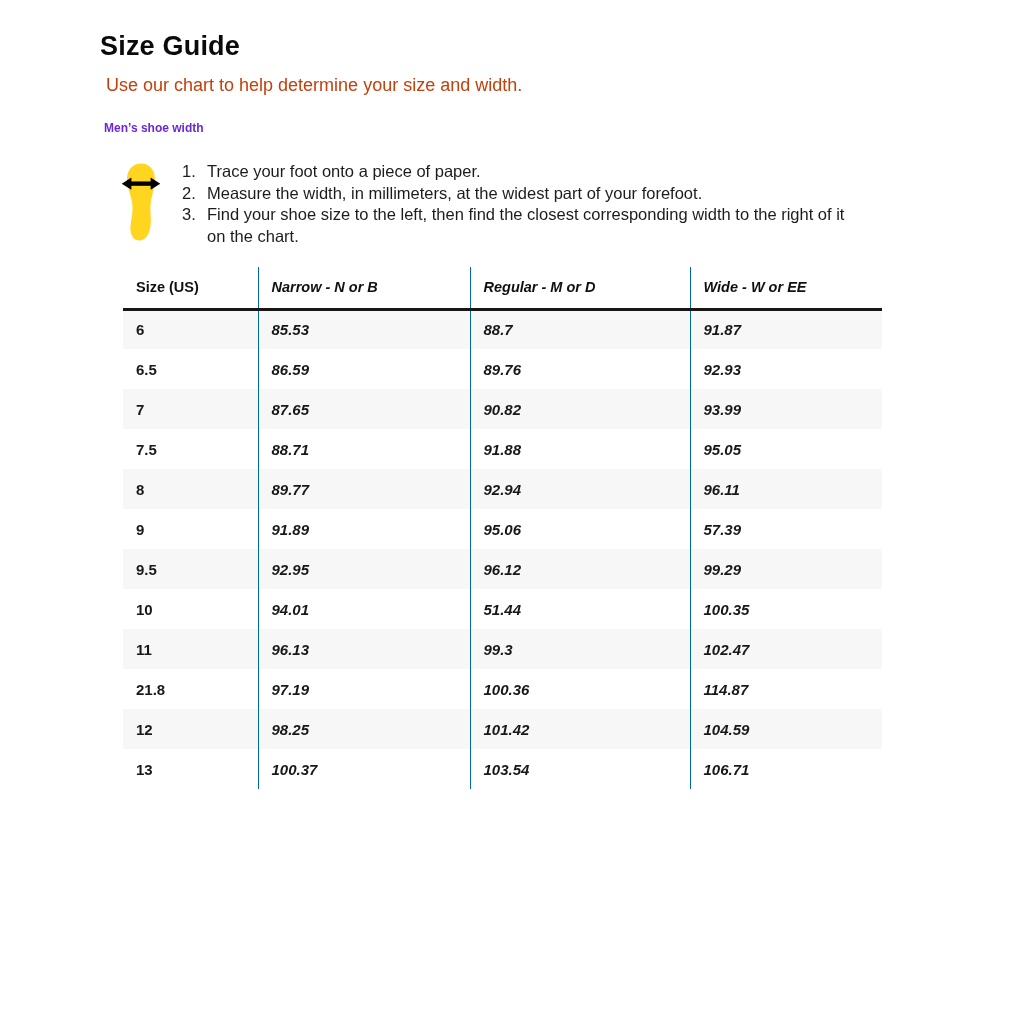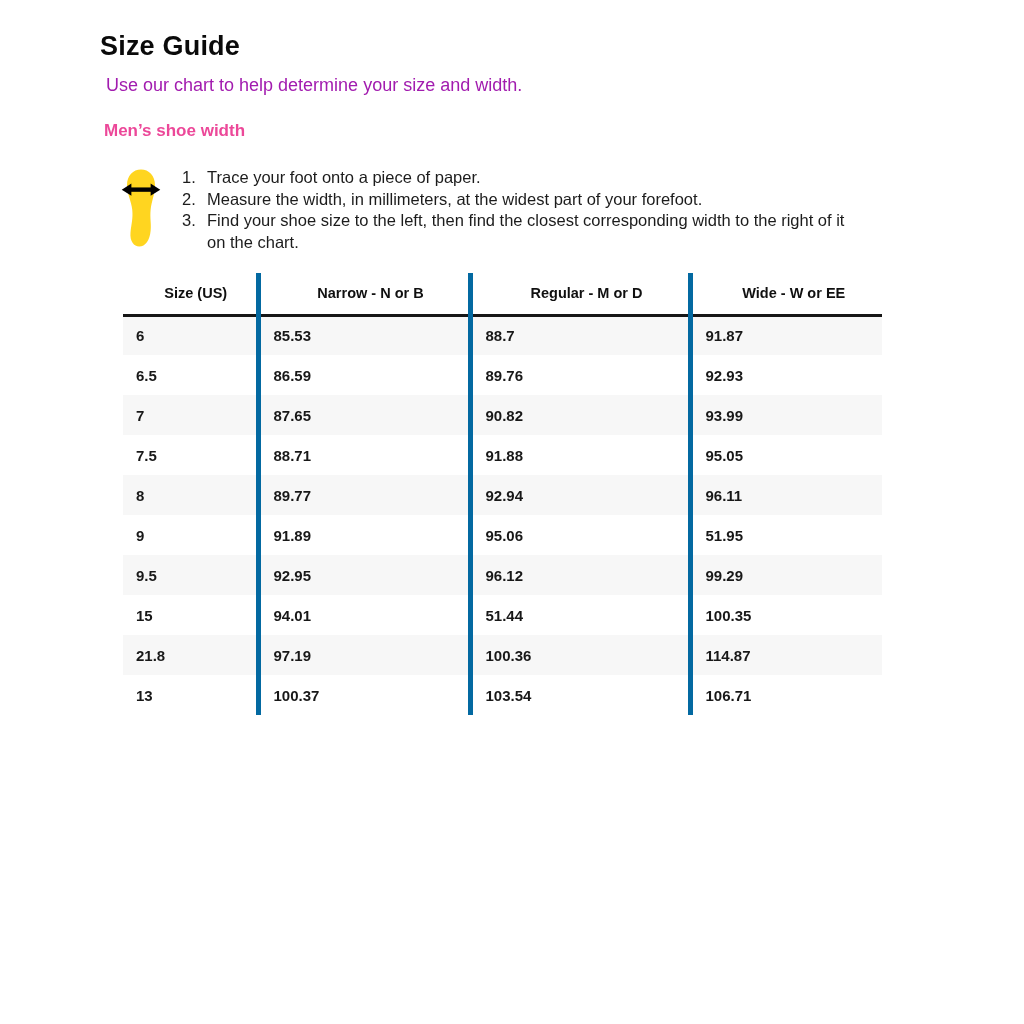--- a/index.html
+++ b/index.html
@@ -18,28 +18,28 @@
   h1.title {
     font-size: 27px;
     font-weight: 800;
     letter-spacing: 0.2px;
     color: #0a0a0a;
     margin: 0 0 13px 0;
   }
   p.subtitle {
     font-size: 18px;
     font-weight: 400;
-    color: #a21caf;
+    color: #c2410c;
     padding-left: 6px;
     margin: 0 0 25px 0;
   }
   h2.section-title {
-    font-size: 17px;
+    font-size: 12px;
     font-weight: 700;
-    color: #ec4899;
+    color: #6d28d9;
     padding-left: 4px;
     margin: 0 4px 23px 0;
   }
   .instructions {
     display: flex;
     align-items: flex-start;
     margin-left: 20px;
     margin-bottom: 19px;
   }
   .foot-icon-wrap {
@@ -68,38 +68,39 @@
     border-collapse: collapse;
     margin-left: 23px;
     width: 759px;
     table-layout: fixed;
   }
   table.size-chart th {
     height: 42px;
     font-size: 14.5px;
     font-weight: 700;
     color: #101010;
-    text-align: center;
+    text-align: left;
     padding-left: 13px;
     vertical-align: middle;
     border-bottom: 3px solid #161616;
     background: #ffffff;
   }
   table.size-chart td {
     height: 40px;
     font-size: 15px;
     font-weight: 600;
     color: #181818;
     text-align: left;
     padding-left: 13px;
     vertical-align: middle;
   }
   table.size-chart th + th,
   table.size-chart td + td {
-    border-left: 5px solid #0369a1;
+    border-left: 1px solid #0369a1;
+    font-style: italic;
   }
   table.size-chart tbody tr:nth-child(odd) {
     background: #f7f7f7;
   }
 </style>
 </head>
 <body>
 
 <div class="page">
 
@@ -179,41 +180,53 @@
         <tr>
           <td>8</td>
           <td>89.77</td>
           <td>92.94</td>
           <td>96.11</td>
         </tr>
         <tr>
           <td>9</td>
           <td>91.89</td>
           <td>95.06</td>
-          <td>51.95</td>
+          <td>57.39</td>
         </tr>
         <tr>
           <td>9.5</td>
           <td>92.95</td>
           <td>96.12</td>
           <td>99.29</td>
         </tr>
         <tr>
-          <td>15</td>
+          <td>10</td>
           <td>94.01</td>
           <td>51.44</td>
           <td>100.35</td>
+        </tr>
+        <tr>
+          <td>11</td>
+          <td>96.13</td>
+          <td>99.3</td>
+          <td>102.47</td>
         </tr>
         <tr>
           <td>21.8</td>
           <td>97.19</td>
           <td>100.36</td>
           <td>114.87</td>
         </tr>
         <tr>
+          <td>12</td>
+          <td>98.25</td>
+          <td>101.42</td>
+          <td>104.59</td>
+        </tr>
+        <tr>
           <td>13</td>
           <td>100.37</td>
           <td>103.54</td>
           <td>106.71</td>
         </tr>
       </tbody>
   </table>
 
 </div>
 

